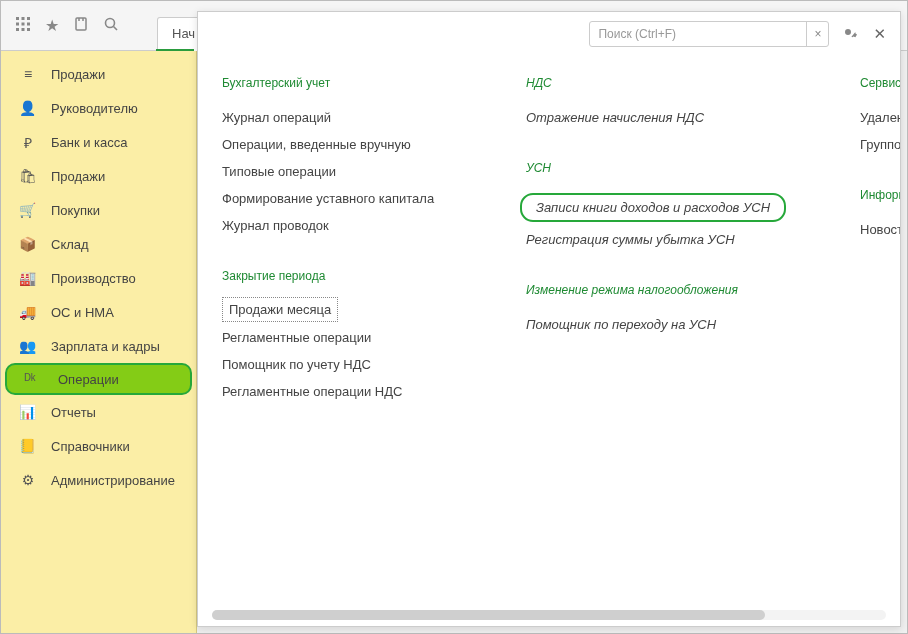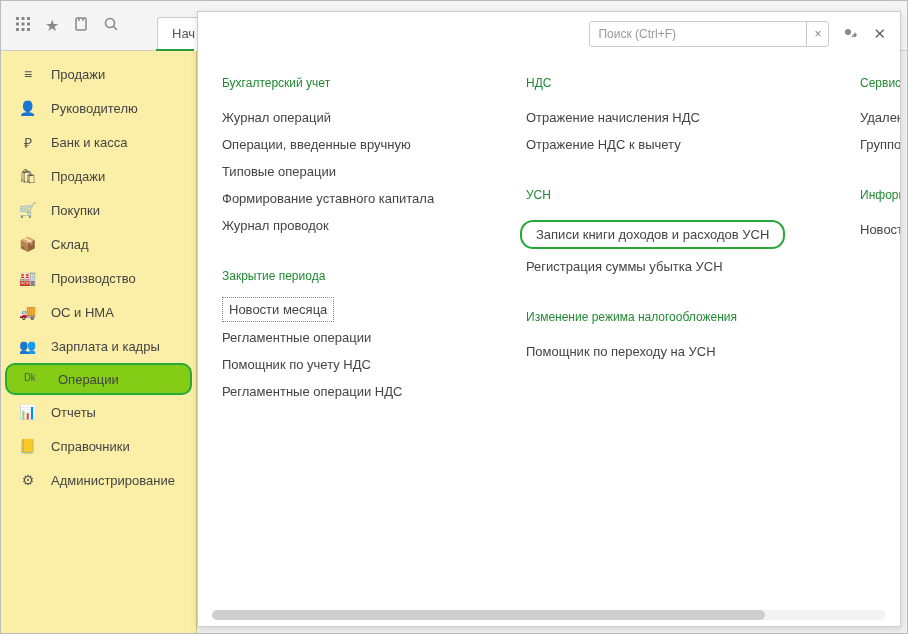--- a/index.html
+++ b/index.html
@@ -151,21 +151,21 @@
     overflow-y: hidden;
     white-space: nowrap;
   }
   .cols {
     display: flex;
     gap: 44px;
     min-width: 780px;
   }
   .col { display: flex; flex-direction: column; }
   .col1 { width: 260px; }
-  .col2 { width: 290px; }
+  .col2 { width: 290px; font-style: italic; }
   .col3 { width: 140px; white-space: nowrap; }
   .section-h {
     color: #1f8a33;
     font-size: 12px;
     margin: 8px 0 14px 0;
     cursor: pointer;
   }
   .link {
     color: #444;
     font-size: 13px;
@@ -320,30 +320,29 @@
       <div class="cols">
         <div class="col col1">
           <div class="section-h">Бухгалтерский учет</div>
           <div class="link">Журнал операций</div>
           <div class="link">Операции, введенные вручную</div>
           <div class="link">Типовые операции</div>
           <div class="link">Формирование уставного капитала</div>
           <div class="link">Журнал проводок</div>
           <div class="spacer"></div>
           <div class="section-h">Закрытие периода</div>
-          <div><span class="link dotted">Новости месяца</span></div>
+          <div><span class="link dotted">Продажи месяца</span></div>
           <div class="link">Регламентные операции</div>
           <div class="link">Помощник по учету НДС</div>
           <div class="link">Регламентные операции НДС</div>
         </div>
 
         <div class="col col2">
           <div class="section-h">НДС</div>
           <div class="link">Отражение начисления НДС</div>
-          <div class="link">Отражение НДС к вычету</div>
           <div class="spacer"></div>
           <div class="section-h">УСН</div>
           <div><span class="link pill">Записи книги доходов и расходов УСН</span></div>
           <div class="link">Регистрация суммы убытка УСН</div>
           <div class="spacer"></div>
           <div class="section-h">Изменение режима налогообложения</div>
           <div class="link">Помощник по переходу на УСН</div>
         </div>
 
         <div class="col col3">

